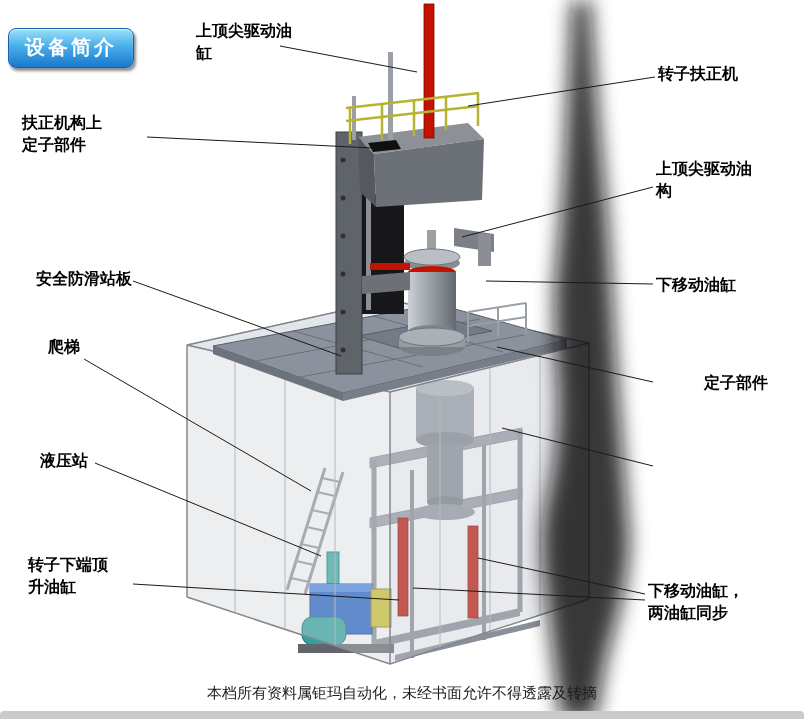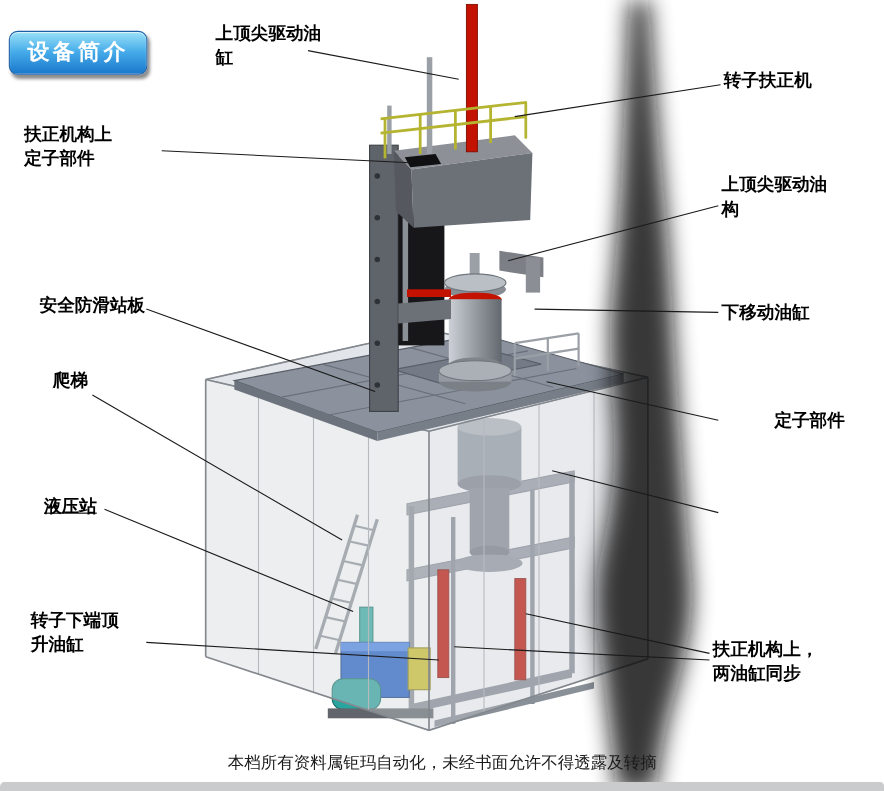--- a/index.html
+++ b/index.html
@@ -221,22 +221,22 @@
 缸</div>
   <div class="label" style="left:658px; top:63px;">转子扶正机</div>
   <div class="label" style="left:22px;  top:112px;">扶正机构上
 定子部件</div>
   <div class="label" style="left:656px; top:158px;">上顶尖驱动油
 构</div>
   <div class="label" style="left:24px;  top:268px;margin-left:12px;">安全防滑站板</div>
   <div class="label" style="left:656px; top:274px;">下移动油缸</div>
   <div class="label" style="left:48px;  top:336px;">爬梯</div>
   <div class="label" style="left:656px; top:372px;margin-left:48px;">定子部件</div>
-  <div class="label" style="left:40px;  top:450px;text-decoration:underline;">液压站</div>
+  <div class="label" style="left:40px;  top:450px;">液压站</div>
   <div class="label" style="left:28px;  top:554px;">转子下端顶
 升油缸</div>
-  <div class="label" style="left:648px; top:580px;">扶正机构上，
+  <div class="label" style="left:648px; top:580px;">下移动油缸，
 两油缸同步</div>
 
   <div class="footer-text">本档所有资料属钜玛自动化，未经书面允许不得透露及转摘</div>
 
   <div class="bottom-strip"></div>
 </div>
 
 </body></html>

